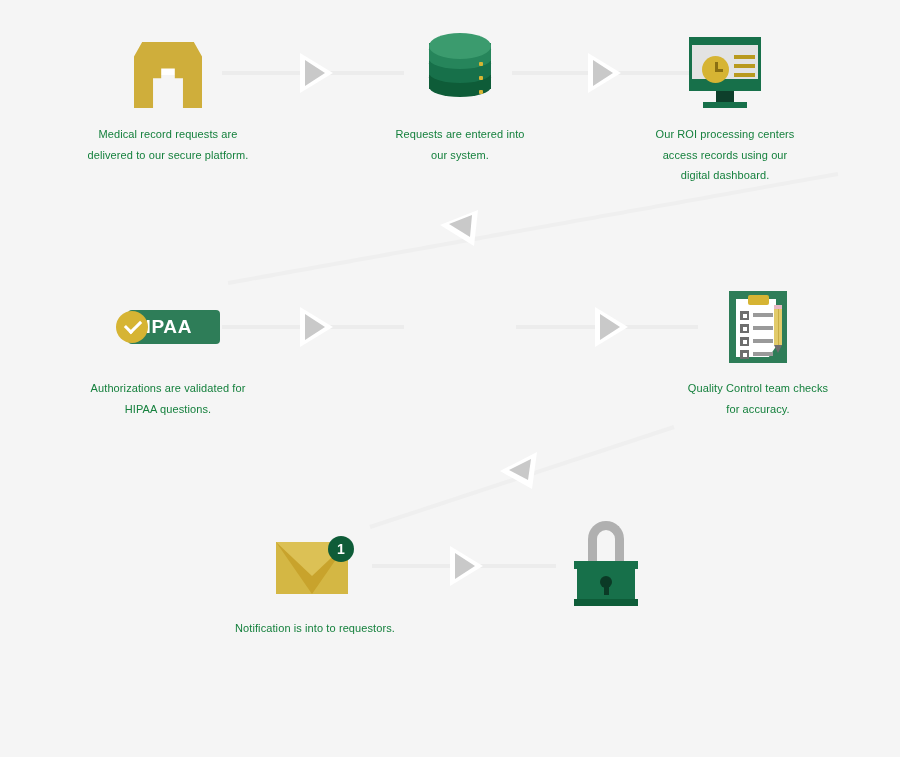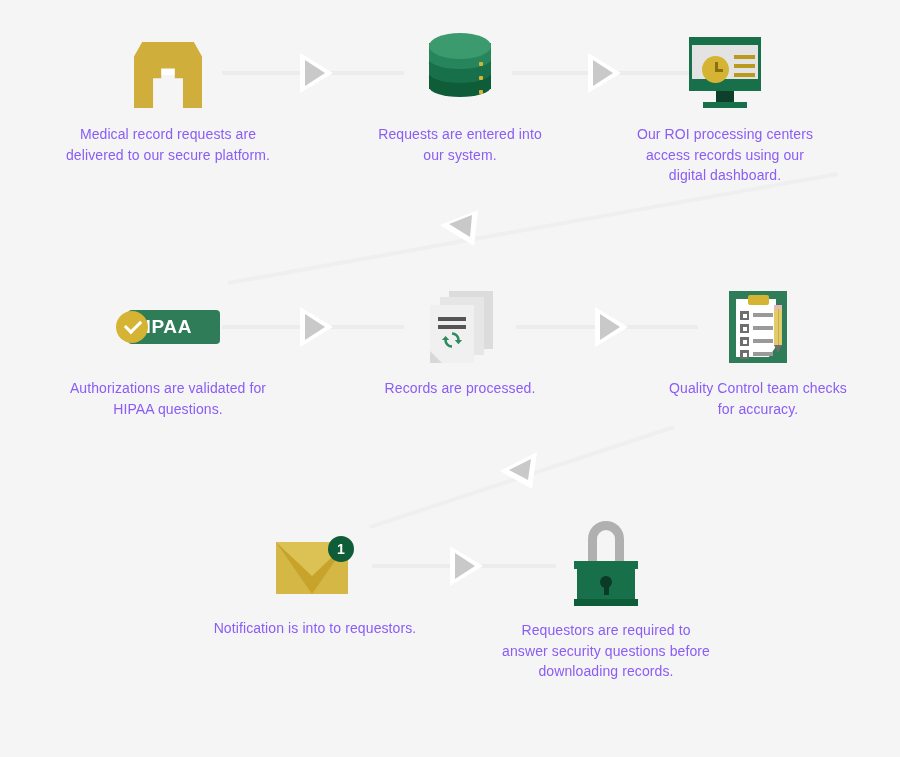--- a/index.html
+++ b/index.html
@@ -37,23 +37,23 @@
     text-align: center;
   }
   .icon-wrap {
     position: relative;
     height: 90px;
     display: flex;
     align-items: center;
     justify-content: center;
   }
   .caption {
-    font-size: 14px;
+    font-size: 11px;
     line-height: 20.5px;
-    color: #8b5cf6;
+    color: #15803d;
     letter-spacing: 0.1px;
     white-space: pre-line;
     margin-top: 6px;
   }
 
   
   .ico-tray { position: relative; width: 68px; height: 70px; }
   .tray-paper {
     position: absolute;
     left: 50%;
@@ -403,37 +403,20 @@
         </div>
         <div class="hipaa-circle">
           <div class="hipaa-check"></div>
         </div>
       </div>
     </div>
     <div class="caption">Authorizations are validated for
 HIPAA questions.</div>
   </div>
 
-  <div class="step" style="left:340px; top:282px; width:240px;">
-    <div class="icon-wrap">
-      <div class="ico-docs">
-        <div class="doc doc-back"></div>
-        <div class="doc doc-mid"></div>
-        <div class="doc doc-front"></div>
-        <div class="doc-corner"></div>
-        <div class="doc-line" style="top:26px;"></div>
-        <div class="doc-line" style="top:34px;"></div>
-        <svg class="refresh" viewBox="0 0 24 24">
-          <path d="M12 3.5 A8.5 8.5 0 0 1 20.5 12 L23 12 L19 16.5 L15 12 L17.7 12 A5.7 5.7 0 0 0 12 6.3 Z" fill="#2e8b60"></path>
-          <path d="M12 20.5 A8.5 8.5 0 0 1 3.5 12 L1 12 L5 7.5 L9 12 L6.3 12 A5.7 5.7 0 0 0 12 17.7 Z" fill="#2e8b60"></path>
-        </svg>
-      </div>
-    </div>
-    <div class="caption">Records are processed.</div>
-  </div>
 
   <div class="step" style="left:637px; top:282px; width:242px;">
     <div class="icon-wrap">
       <div class="ico-clip">
         <div class="clip-board"></div>
         <div class="clip-paper"></div>
         <div class="clip-clip"></div>
         <div class="clip-box" style="top:20px;">
             <i></i>
           </div>
@@ -477,18 +460,15 @@
     <div class="icon-wrap" style="height:100px;">
       <div class="ico-lock">
         <div class="lock-shackle"></div>
         <div class="lock-lip"></div>
         <div class="lock-body"></div>
         <div class="lock-hole"></div>
         <div class="lock-slot"></div>
         <div class="lock-foot"></div>
       </div>
     </div>
-    <div class="caption">Requestors are required to
-answer security questions before
-downloading records.</div>
   </div>
 
 </div>
 
 </body></html>

